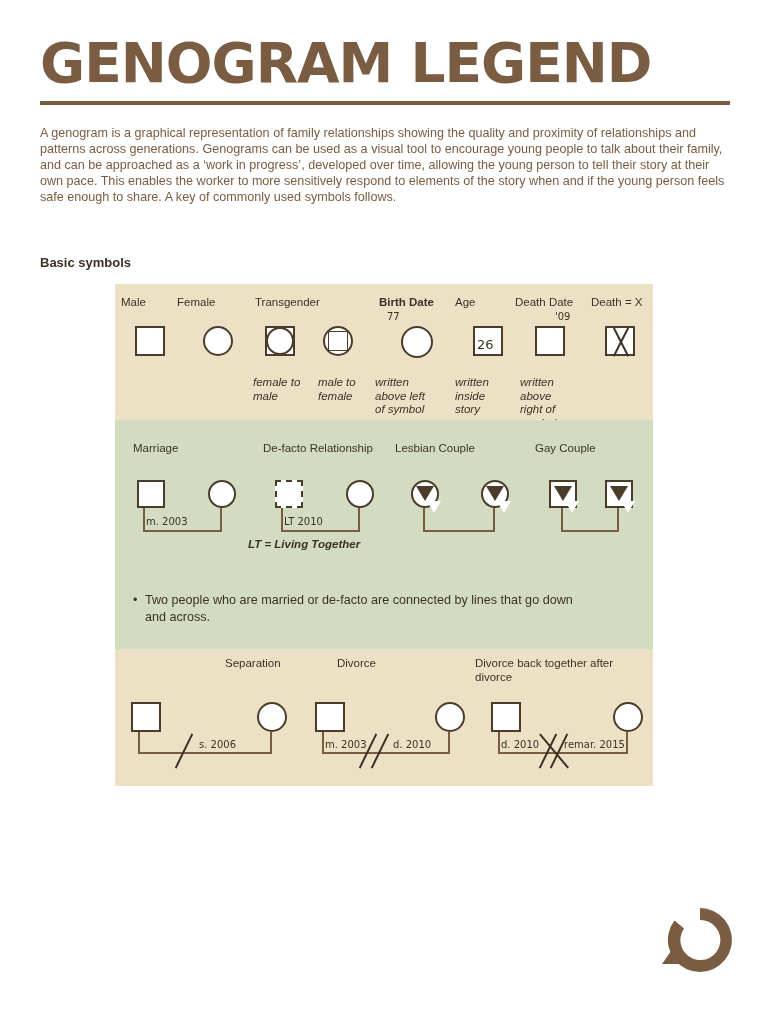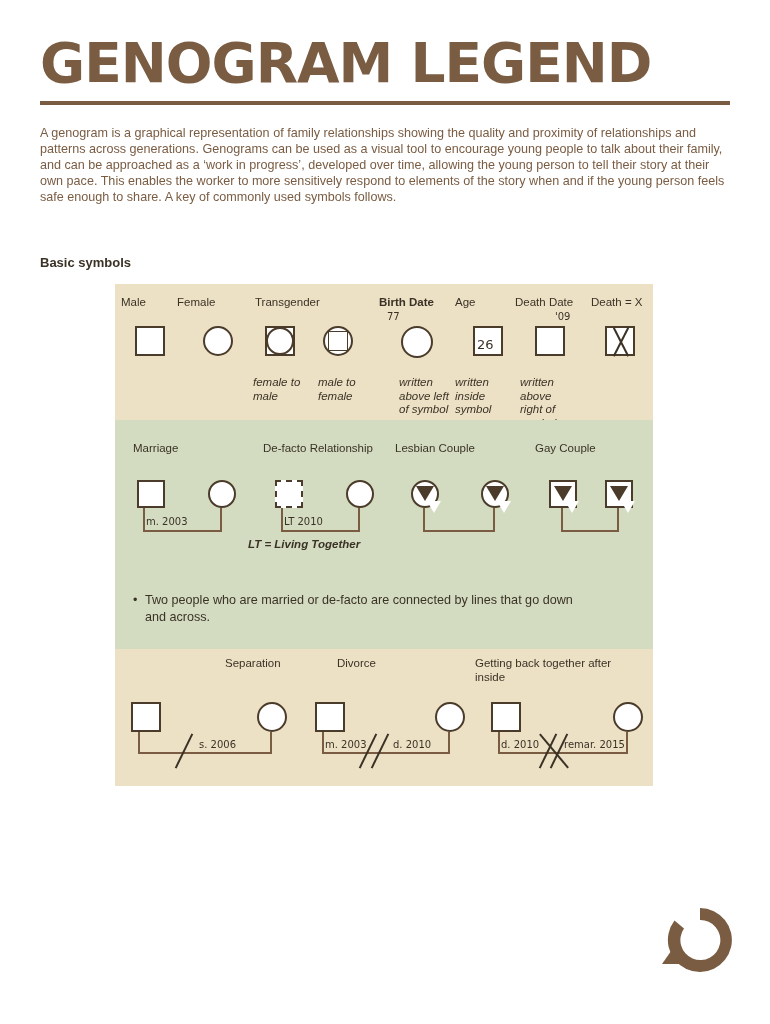--- a/index.html
+++ b/index.html
@@ -204,22 +204,22 @@
 
   <div class="hand" style="left:440px; top:27px;">'09</div>
   <div class="sym sym-square" style="left:420px; top:42px; width:30px; height:30px;"></div>
 
   <div class="sym sym-square" style="left:490px; top:42px; width:30px; height:30px;"></div>
   <div class="slash" style="left:505px; top:42px; height:32px; transform:rotate(27deg);"></div>
   <div class="slash" style="left:505px; top:42px; height:32px; transform:rotate(-27deg);"></div>
 
   <div class="caption" style="left:138px; top:92px; width:62px;">female to male</div>
   <div class="caption" style="left:203px; top:92px; width:62px;">male to female</div>
-  <div class="caption" style="left:284px; top:92px; width:62px;">written above left of symbol</div>
-  <div class="caption" style="left:340px; top:92px; width:56px;">written inside symbol</div>
+  <div class="caption" style="left:260px; top:92px; width:62px;">written above left of symbol</div>
+  <div class="caption" style="left:340px; top:92px; width:56px;">written inside story</div>
   <div class="caption" style="left:405px; top:92px; width:56px;">written above right of symbol</div>
 </div>
 
 <div class="panel panel-sage" id="panel-relationship">
 
   <div class="col-label" style="left:18px; top:22px; width:130px;">Marriage</div>
   <div class="col-label" style="left:148px;top:22px; width:190px;">De-facto Relationship</div>
   <div class="col-label" style="left:280px;top:22px; width:192px;">Lesbian Couple</div>
   <div class="col-label" style="left:420px;top:22px; width:160px;">Gay Couple</div>
 
@@ -265,21 +265,21 @@
 
 <div class="bullet-block">
   <span class="dot">•</span>
   <span>Two people who are married or de-facto are connected by lines that go down and across.</span>
 </div>
 
 <div class="panel panel-cream" id="panel-separation">
 
   <div class="col-label" style="left:110px; top:8px; width:94px;">Separation</div>
   <div class="col-label" style="left:222px; top:8px; width:100px;">Divorce</div>
-  <div class="col-label" style="left:360px; top:8px; width:168px;">Getting back together after inside</div>
+  <div class="col-label" style="left:360px; top:8px; width:168px;">Divorce back together after divorce</div>
 
   <div class="sym sym-square" style="left:16px; top:53px; width:30px; height:30px;"></div>
   <div class="sym sym-circle" style="left:142px; top:53px; width:30px; height:30px;"></div>
   <div class="line line-v" style="left:23px; top:83px; height:22px;"></div>
   <div class="line line-h" style="left:23px; top:103px; width:133px;"></div>
   <div class="line line-v" style="left:155px; top:83px; height:22px;"></div>
   <div class="slash" style="left:68px; top:83px; height:38px; transform:rotate(26deg);"></div>
   <div class="hand" style="left:84px; top:90px;">s. 2006</div>
 
   <div class="sym sym-square" style="left:200px; top:53px; width:30px; height:30px;"></div>

